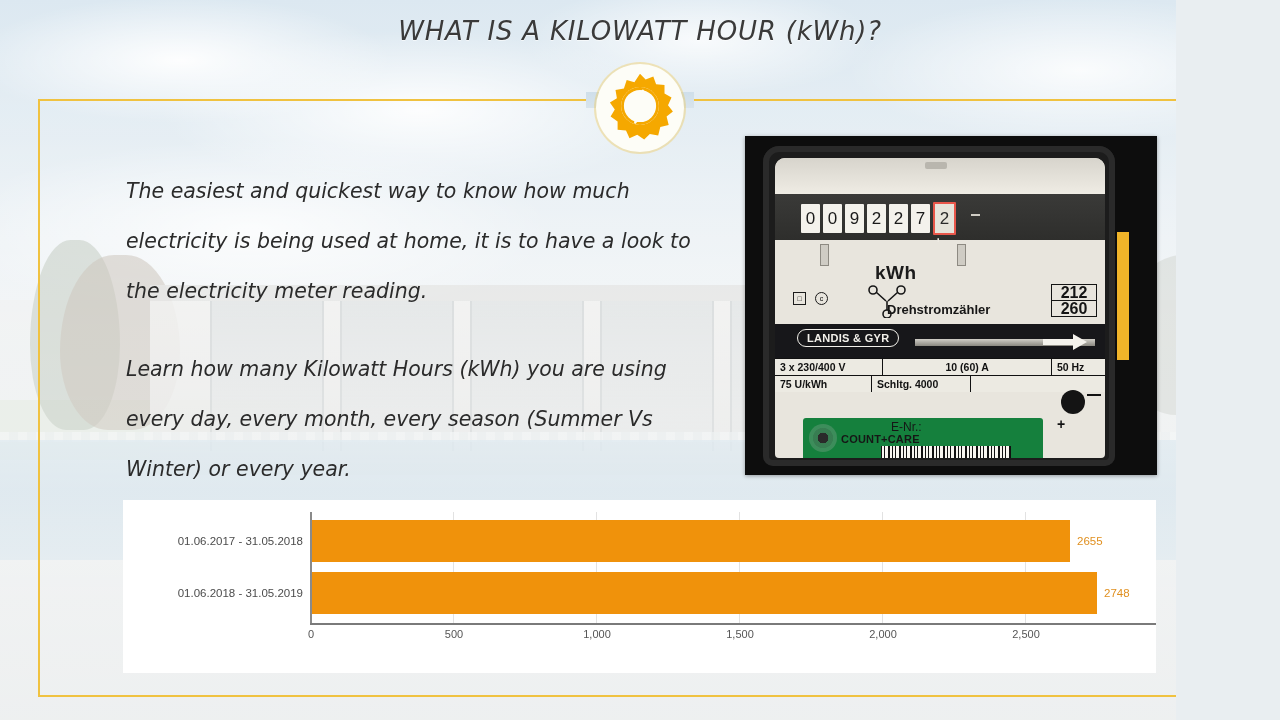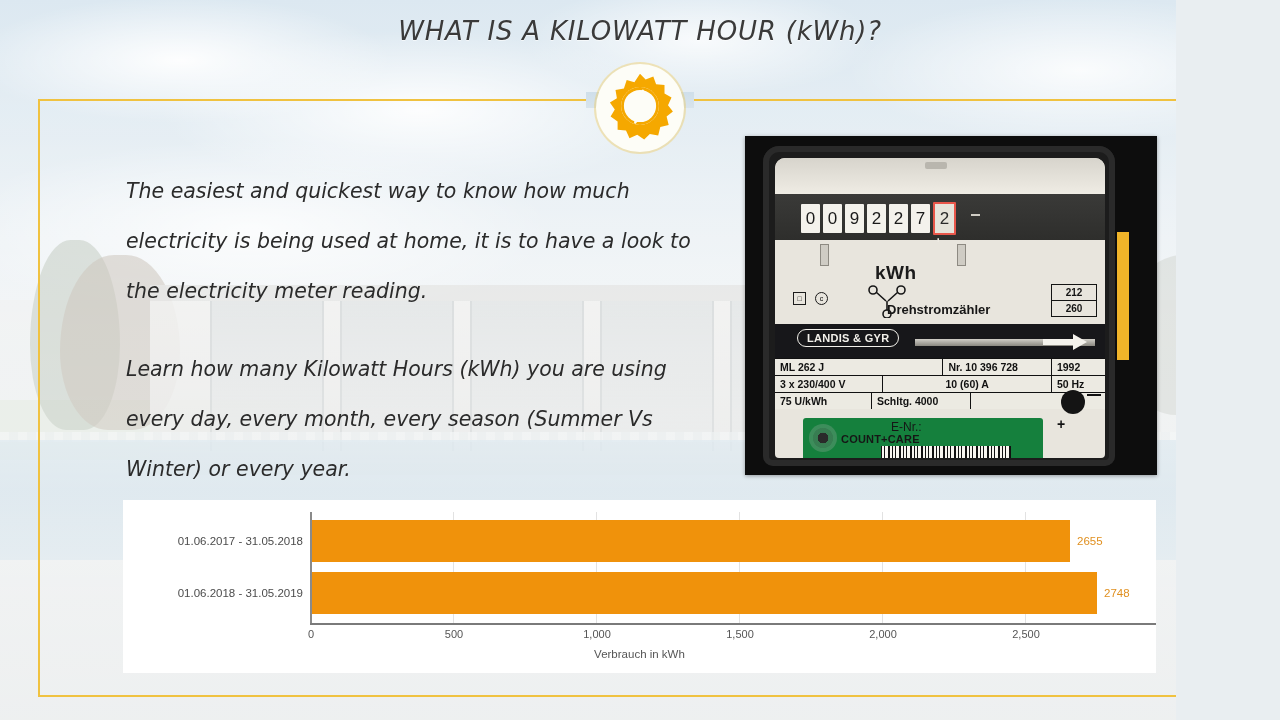--- a/index.html
+++ b/index.html
@@ -166,21 +166,21 @@
   .meter-sym span{
     width:11px;height:11px;border:1.4px solid #1b1b1b;
     display:flex;align-items:center;justify-content:center;font-size:7px;
   }
   .meter-sym span.circ{border-radius:50%;}
   .meter-dreh{
     position:absolute;left:112px;top:144px;font-size:13px;font-weight:700;color:#161616;
   }
   .meter-212{
     position:absolute;left:276px;top:126px;width:44px;
-    border:1.6px solid #141414;font-size:10px;font-weight:700;
+    border:1.6px solid #141414;font-size:16px;font-weight:700;
     text-align:center;color:#141414;line-height:15px;
   }
   .meter-212 .b{border-top:1.6px solid #141414;}
   .meter-blackbar{
     position:absolute;left:0;top:166px;width:330px;height:34px;
     background:#17171a;
   }
   .logo-lg{
     position:absolute;left:22px;top:171px;
     border:1.6px solid #f2f0ea;border-radius:11px;
@@ -354,25 +354,20 @@
       <div class="logo-lg">LANDIS &amp; GYR</div>
       <div class="meter-slot"></div>
       <span class="meter-arrow">
         <svg width="44" height="16" viewBox="0 0 44 16">
             <path d="M0 5 H30 V0 L44 8 L30 16 V11 H0 Z" fill="#f4f2ec"></path>
           </svg>
       </span>
 
       <div class="plate">
         <div class="row">
-          <div class="c" style="width:168px">ML 262 J</div>
-          <div class="c" style="width:104px">Nr. 10  396  728</div>
-          <div class="c" style="width:46px">1992</div>
-        </div>
-        <div class="row">
           <div class="c" style="width:104px">3 x 230/400 V</div>
           <div class="c" style="width:168px;text-align:center">10 (60) A</div>
           <div class="c" style="width:46px">50 Hz</div>
         </div>
         <div class="row">
           <div class="c" style="width:86px">75 U/kWh</div>
           <div class="c" style="width:88px">Schltg. 4000</div>
           <div class="c" style="width:72px">&nbsp;</div>
         </div>
       </div>
@@ -413,17 +408,16 @@
       <div style="position:absolute;left:22px;top:35px;width:158px;text-align:right;font-size:11.5px;color:#4c4c4c;white-space:nowrap;">01.06.2017 - 31.05.2018</div>
       <div style="position:absolute;left:22px;top:87px;width:158px;text-align:right;font-size:11.5px;color:#4c4c4c;white-space:nowrap;">01.06.2018 - 31.05.2019</div>
 
       <div class="xtick" style="left:188px;">0</div>
       <div class="xtick" style="left:331px;">500</div>
       <div class="xtick" style="left:474px;">1,000</div>
       <div class="xtick" style="left:617px;">1,500</div>
       <div class="xtick" style="left:760px;">2,000</div>
       <div class="xtick" style="left:903px;">2,500</div>
 
-      <div class="xaxis-title">Verbrauch in kWh</div>
     </div>
   </div>
 
 </div>
 
 </body></html>

